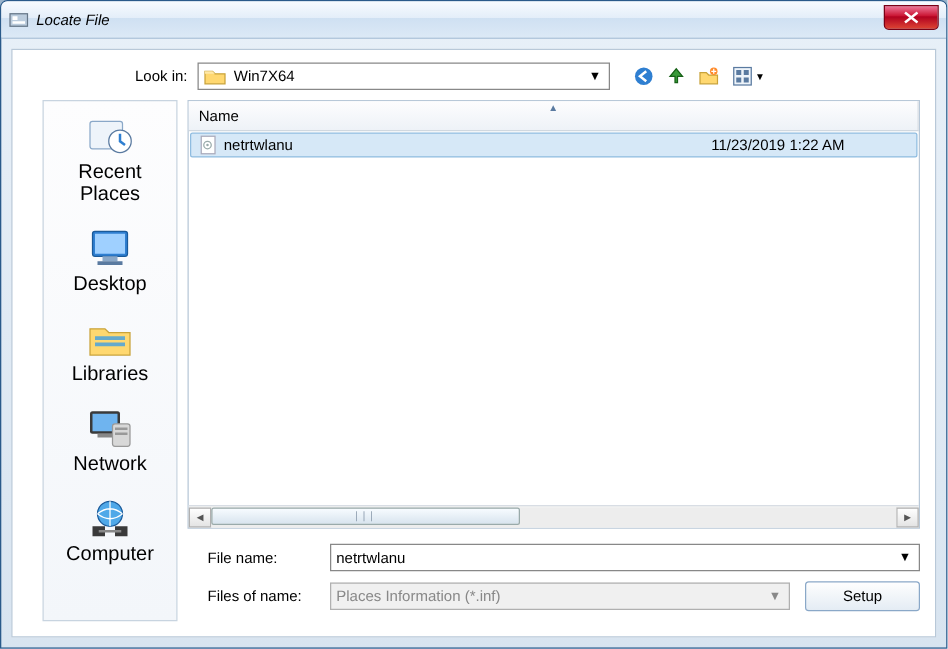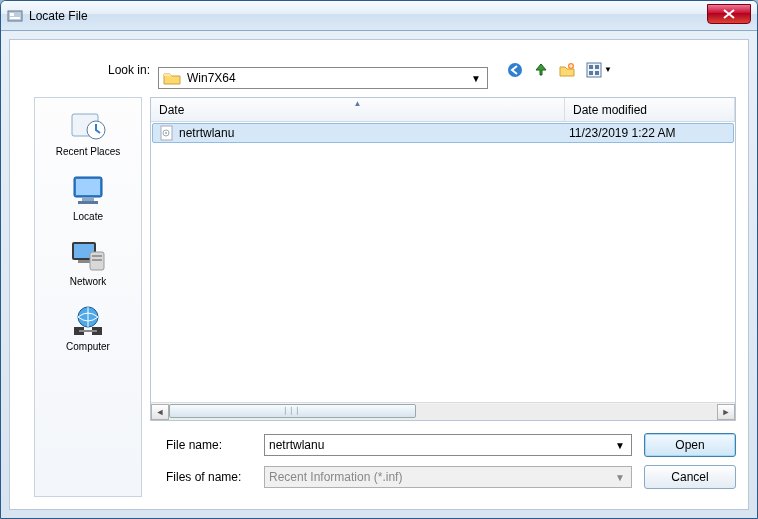--- a/index.html
+++ b/index.html
@@ -14,20 +14,21 @@
   box-shadow: 0 0 8px rgba(0,0,0,0.3);
 }
 
 .titlebar {
   height: 30px;
   background: linear-gradient(#f7fbff 0%, #e4eef9 45%, #cfe0f2 46%, #dce9f6 100%);
   border-bottom: 1px solid #8aa8c8;
   display: flex; align-items: center;
   padding: 0 0 0 6px;
   border-radius: 5px 5px 0 0;
+  font-style: italic;
 }
 .titlebar .title-icon { width: 16px; height: 16px; margin-right: 6px; }
 .titlebar .title { flex: 1; color: #000; font-size: 12px; }
 .titlebar .close-btn {
   width: 44px; height: 20px;
   background: linear-gradient(#e79, #c8102e 45%, #b00020 46%, #d43 100%);
   border: 1px solid #7a0015;
   border-radius: 0 0 4px 4px;
   margin-right: 6px; margin-top: -3px;
   display: flex; align-items: center; justify-content: center;
@@ -46,42 +47,41 @@
 .row-lookin {
   display: flex; align-items: center; gap: 8px;
   padding-left: 60px; padding-bottom: 8px;
 }
 .row-lookin .lbl { width: 56px; text-align: right; }
 .lookin-combo {
   flex: 0 0 330px; height: 22px;
   border: 1px solid #888; background: #fff;
   display: flex; align-items: center; padding: 0 4px;
   position: relative;
-  margin-top: 17px;
 }
 .lookin-combo .folder-ico { width: 18px; height: 16px; margin-right: 6px; }
 .lookin-combo .val { flex: 1; }
 .lookin-combo .dd { width: 14px; text-align: center; font-size: 10px; }
 
 .toolbar { display: flex; gap: 4px; align-items: center; margin-left: 8px; }
 .tbtn { width: 22px; height: 20px; display: flex; align-items: center; justify-content: center; border: 1px solid transparent; border-radius: 2px; }
 
 .main-row { flex: 1; display: flex; gap: 8px; min-height: 0; }
 
 .places {
   width: 108px;
   border: 1px solid #c8d4e0;
   background: linear-gradient(#fdfdfe,#f3f6fa);
   display: flex; flex-direction: column; align-items: center;
   padding: 6px 0; gap: 2px;
   overflow: hidden;
 }
 .place { width: 96px; display: flex; flex-direction: column; align-items: center; padding: 4px 0 10px 0; cursor: pointer; }
 .place .pico { width: 40px; height: 36px; display:flex;align-items:center;justify-content:center; }
-.place .plabel { font-size: 10px; color: #000; margin-top: 2px; text-align:center; }
+.place .plabel { font-size: 16px; color: #000; margin-top: 2px; text-align:center; }
 
 .list-area { flex: 1; display: flex; flex-direction: column; border: 1px solid #b8c8d8; background: #fff; min-width:0; }
 .list-header {
   height: 24px; display: flex;
   background: linear-gradient(#fdfdfe,#eef2f7);
   border-bottom: 1px solid #d0d8e0;
 }
 .list-header .col { padding: 4px 8px; border-right: 1px solid #d8dde4; display:flex; align-items:center; gap:4px; }
 .col-name { flex: 1; position: relative; }
 .col-date { width: 170px; }
@@ -199,21 +199,31 @@
         </div>
         <div class="place">
           <span class="pico">
             <svg width="40" height="36">
                 <rect x="6" y="4" width="28" height="20" rx="2" fill="#2f7fd1" stroke="#1a5a9a"></rect>
                 <rect x="8" y="6" width="24" height="16" fill="#9fd0ff"></rect>
                 <rect x="14" y="24" width="12" height="4" fill="#8aa8c8"></rect>
                 <rect x="10" y="28" width="20" height="3" fill="#5a7aa0"></rect>
               </svg>
           </span>
-          <span class="plabel">Locate</span>
+          <span class="plabel">Desktop</span>
+        </div>
+        <div class="place">
+          <span class="pico">
+            <svg width="40" height="36">
+                <path d="M4 10 h12 l3 3 h17 v18 h-32 z" fill="#ffd870" stroke="#c9a33a"></path>
+                <rect x="8" y="16" width="24" height="3" fill="#6ac"></rect>
+                <rect x="8" y="21" width="24" height="3" fill="#6ac"></rect>
+              </svg>
+          </span>
+          <span class="plabel">Libraries</span>
         </div>
         <div class="place">
           <span class="pico">
             <svg width="40" height="36">
                 <rect x="4" y="4" width="24" height="18" rx="2" fill="#3a3a3a"></rect>
                 <rect x="6" y="6" width="20" height="14" fill="#6fb4ef"></rect>
                 <rect x="10" y="22" width="12" height="3" fill="#888"></rect>
                 <rect x="22" y="14" width="14" height="18" rx="2" fill="#d8d8d8" stroke="#999"></rect>
                 <rect x="24" y="17" width="10" height="2" fill="#999"></rect>
                 <rect x="24" y="21" width="10" height="2" fill="#999"></rect>
@@ -233,24 +243,21 @@
           </span>
           <span class="plabel">Computer</span>
         </div>
       </div>
 
       <div style="flex:1; display:flex; flex-direction:column; min-width:0;">
         <div class="list-area">
           <div class="list-header">
             <div class="col col-name">
               <span class="sort-arrow">▲</span>
-              <span>Date</span>
-            </div>
-            <div class="col col-date">
-              <span>Date modified</span>
+              <span>Name</span>
             </div>
           </div>
           <div class="list-body">
             <div class="file-row selected">
               <span class="file-ico">
                 <svg width="16" height="16">
                     <rect x="2" y="1" width="11" height="14" fill="#fff" stroke="#aab"></rect>
                     <circle cx="7" cy="8" r="3" fill="none" stroke="#9aa"></circle>
                     <circle cx="7" cy="8" r="1" fill="#9aa"></circle>
                   </svg>
@@ -268,28 +275,27 @@
           </div>
         </div>
 
         <div class="bottom-rows">
           <div class="brow">
             <span class="blbl">File name:</span>
             <div class="combo">
               <span class="cval">netrtwlanu</span>
               <span class="dd">▼</span>
             </div>
-            <div class="btn primary">Open</div>
           </div>
           <div class="brow">
             <span class="blbl">Files of name:</span>
             <div class="combo disabled">
-              <span class="cval">Recent Information (*.inf)</span>
+              <span class="cval">Places Information (*.inf)</span>
               <span class="dd">▼</span>
             </div>
-            <div class="btn">Cancel</div>
+            <div class="btn">Setup</div>
           </div>
         </div>
       </div>
 
     </div>
   </div>
 </div>
 
 </body></html>

